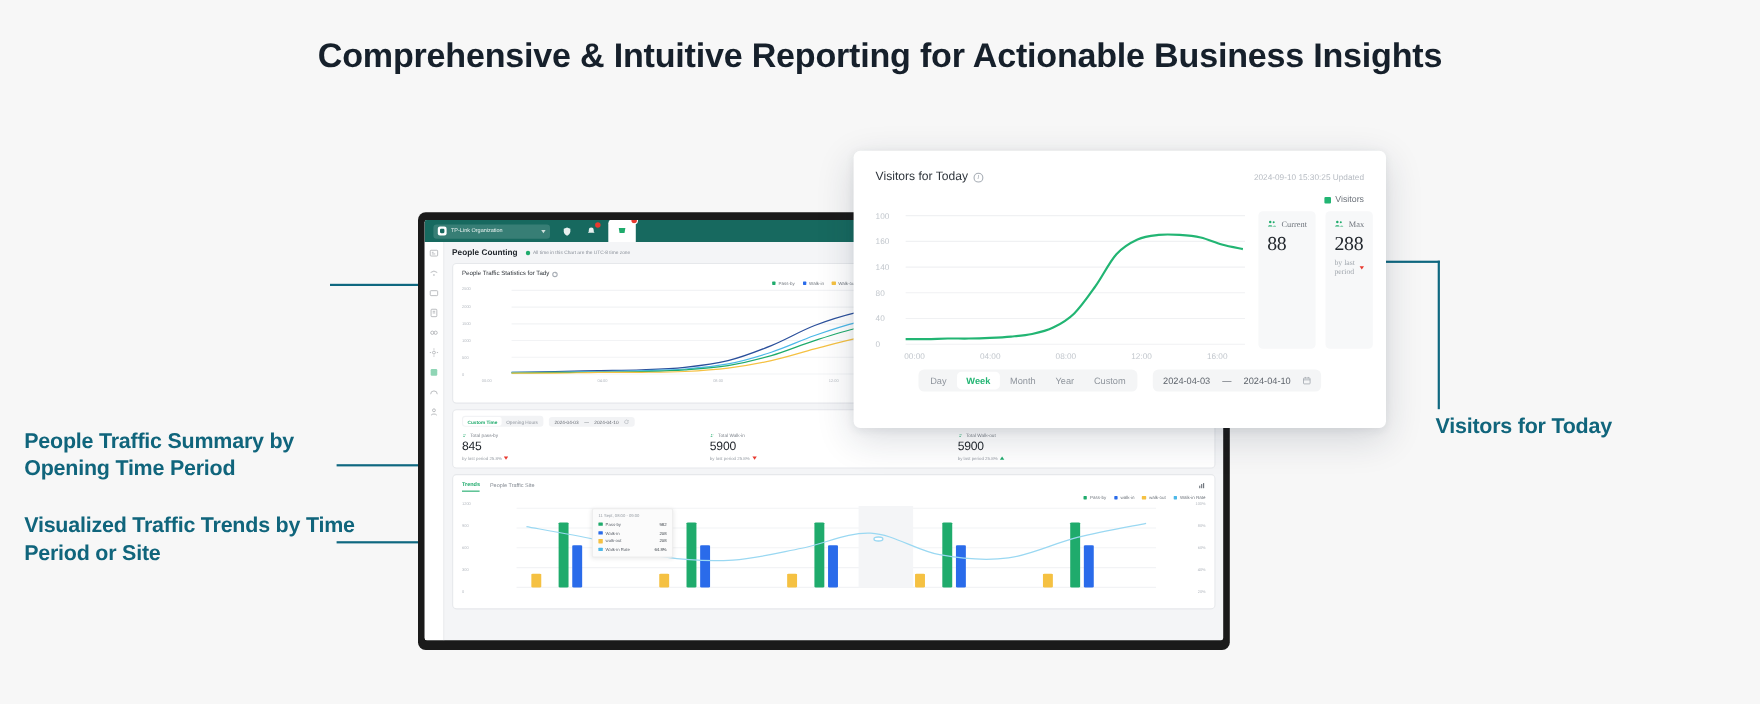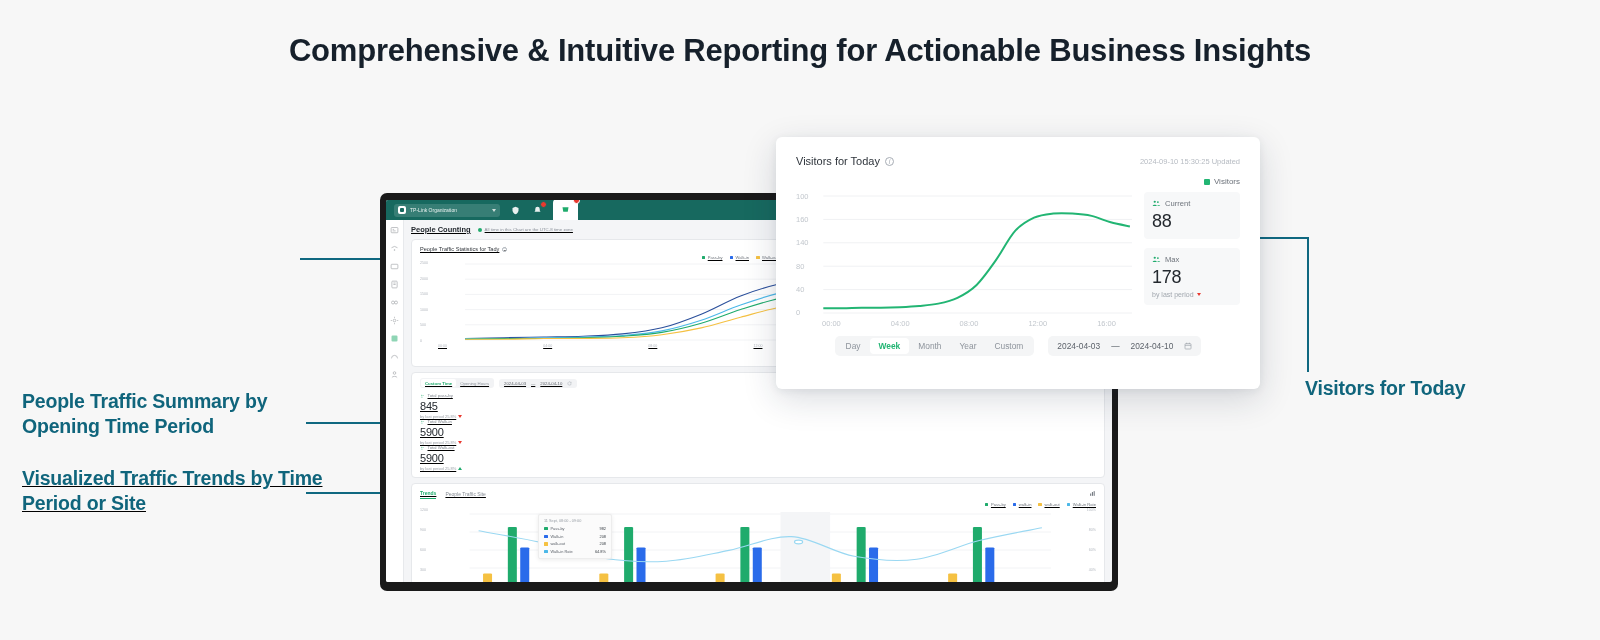--- a/index.html
+++ b/index.html
@@ -24,21 +24,21 @@
   .anno-h {
     font-size: 19.5px; font-weight: bold; color: #10657c;
     letter-spacing: -0.2px; line-height: 1.28;
   }
   .anno-b {
     font-size: 18px; color: #1b1b1b; line-height: 1.34; margin-top: 3px;
     letter-spacing: -0.2px;
   }
   #anno-1 { left: 22px; top: 225px; width: 300px; }
   #anno-2 { left: 22px; top: 389px; width: 310px; }
-  #anno-3 { left: 22px; top: 466px; width: 310px; text-decoration: underline; }
+  #anno-3 { left: 22px; top: 466px; width: 310px; }
   #anno-4 { left: 1305px; top: 376px; width: 290px; }
 
   
   .conn { position: absolute; background: #0f6880; }
   #conn-1 { left: 300px; top: 258px; width: 84px; height: 1.6px; }
   #conn-2 { left: 306px; top: 422px; width: 110px; height: 1.6px; }
   #conn-3 { left: 306px; top: 492px; width: 110px; height: 1.6px; }
   .dot {
     position: absolute; width: 9px; height: 9px; border-radius: 50%;
     background: #0f5f75;
@@ -114,21 +114,21 @@
 
   
   #appbody { display: flex; height: calc(100% - 20px); }
   #sidebar {
     width: 18px; background: #ffffff; border-right: 1px solid #e7e9ec;
     padding-top: 6px; display: flex; flex-direction: column;
     align-items: center; gap: 9px; flex: none;
   }
   .side-ico { width: 9px; height: 9px; opacity: .55; }
   .side-ico.active { opacity: 1; }
-  #content { flex: 1; padding: 5px 7px 0 7px; overflow: hidden; position: relative; text-decoration: underline; }
+  #content { flex: 1; padding: 5px 7px 0 7px; overflow: hidden; position: relative; }
 
   .pc-head { display: flex; align-items: center; gap: 7px; margin-bottom: 5px; }
   .pc-title { font-size: 7.5px; color: #23282e; font-weight: bold; }
   .pc-note { font-size: 4.4px; color: #8a9099; display: flex; align-items: center; gap: 3px; }
   .gdot { width: 4px; height: 4px; border-radius: 50%; background: #1fab6c; flex: none; }
 
   .card {
     background: #fff; border: 1px solid #e6e8eb; border-radius: 4px;
     padding: 6px 8px; margin-bottom: 5px; position: relative;
   }
@@ -167,21 +167,21 @@
   }
   .seg span {
     font-size: 4.3px; color: #8e949c; padding: 1.6px 4px; border-radius: 2px;
   }
   .seg span.on { background: #fff; color: #1fab6c; font-weight: bold; }
   .daterange {
     display: flex; align-items: center; gap: 5px;
     background: #f2f3f5; border-radius: 3px; padding: 2px 5px;
     font-size: 4.3px; color: #61666d;
   }
-  .summary-row { display: flex; flex-direction: column; }
+  .summary-row { display: flex; }
   .sum-cell { flex: 1; }
   .sum-lbl { display: flex; align-items: center; gap: 2.5px; font-size: 4.3px; color: #7e848c; }
   .sum-val { font-size: 11px; color: #23282e; margin: 2px 0 2px 0; letter-spacing: -.2px;}
   .sum-sub { font-size: 4px; color: #9aa0a7; display: flex; align-items: center; gap: 2px; }
   .tri-d { width:0;height:0;border-left:2px solid transparent;border-right:2px solid transparent;border-top:3px solid #e8392f; }
   .tri-u { width:0;height:0;border-left:2px solid transparent;border-right:2px solid transparent;border-bottom:3px solid #1fab6c; }
   .ppl-ico { width: 5px; height: 4px; flex: none; }
 
   
   .tabs { display: flex; gap: 9px; align-items: center; }
@@ -218,21 +218,21 @@
   .vc-lg { display: flex; align-items: center; gap: 4px; font-size: 8px; color: #6d737b; }
   .vc-lg i { width: 6px; height: 6px; background: #22b573; display: block; border-radius: 1px; }
   #vc-body { display: flex; margin-top: 6px; height: 125px; }
   #vc-chart { flex: 1; position: relative; }
   .vc-y { position: absolute; left: 0; top: 0; height: 100%;
           display: flex; flex-direction: column; justify-content: space-between;
           font-size: 7.5px; color: #c2c7cd; }
   .vc-x { display: flex; justify-content: space-between; font-size: 7.5px;
           color: #c2c7cd; padding: 2px 0 0 26px; }
   .vc-stats { width: 96px; margin-left: 12px; display: flex;
-              flex-direction: column; gap: 9px; }
+              gap: 9px; font-family: Liberation Serif, serif; }
   .vc-box { background: #f7f8f9; border-radius: 4px; padding: 7px 8px; }
   .vc-box-lbl { display: flex; align-items: center; gap: 4px; font-size: 7.6px; color: #6d737b; }
   .vc-box-val { font-size: 18px; color: #23282e; margin-top: 3px; letter-spacing: -.3px; }
   .vc-box-sub { font-size: 7px; color: #a1a7ae; display: flex; align-items: center; gap: 3px; margin-top: 3px;}
   .vc-foot { display: flex; justify-content: center; align-items: center; gap: 14px; margin-top: 8px; }
   .vseg { display: flex; background: #f4f5f6; border-radius: 5px; padding: 2px; }
   .vseg span { font-size: 8.4px; color: #8e949c; padding: 3px 9px; border-radius: 4px; }
   .vseg span.on { background: #fff; color: #22b573; font-weight: bold; }
   .vdate { display: flex; align-items: center; gap: 11px; background: #f4f5f6;
            border-radius: 5px; padding: 5px 9px; font-size: 8.4px; color: #5d636b; }
@@ -661,21 +661,21 @@
         <div class="vc-box">
           <div class="vc-box-lbl">
             <svg width="9" height="7" viewBox="0 0 24 20">
                 <circle cx="7" cy="5" r="3.2" fill="#1fab6c"></circle>
                 <circle cx="16" cy="6" r="2.6" fill="#1fab6c"></circle>
                 <path d="M1 17c1-4.5 11-4.5 12 0z" fill="#1fab6c"></path>
                 <path d="M14 17c.6-3 8-3 8.6 0z" fill="#1fab6c"></path>
               </svg>
             <span>Max</span>
           </div>
-          <div class="vc-box-val">178</div>
+          <div class="vc-box-val">288</div>
           <div class="vc-box-sub">
             <span>by last period</span>
             <i class="tri-d"></i>
           </div>
         </div>
       </div>
     </div>
 
     <div class="vc-x" style="width:320px">
       <span>00:00</span>

